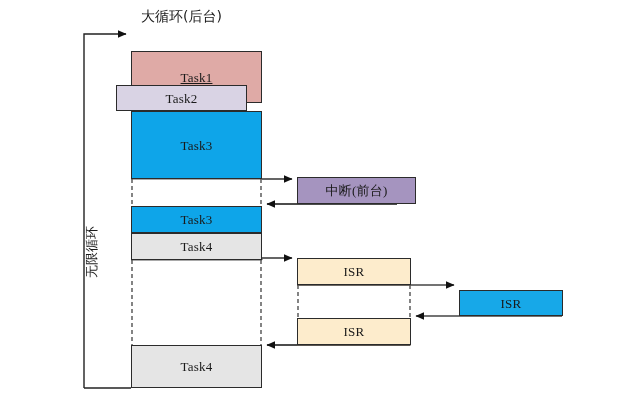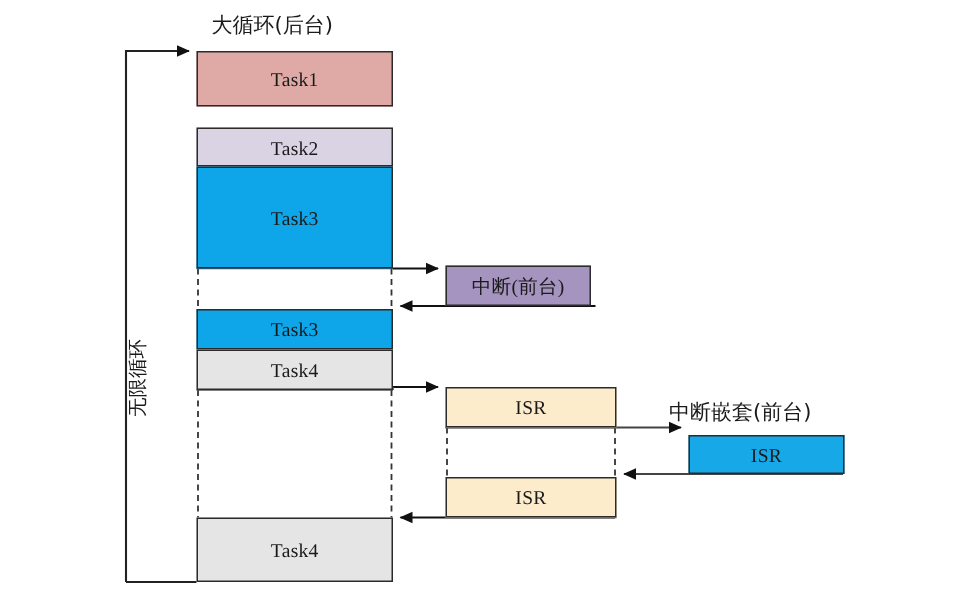--- a/index.html
+++ b/index.html
@@ -93,37 +93,36 @@
     </g>
 
     <g stroke="#6b6154" stroke-width="1.1">
       <path d="M297,285 L411,285"></path>
       <path d="M297,345 L411,345"></path>
     </g>
   </svg>
 
   <div class="caption" style="left:141px;top:8px;">大循环(后台)</div>
 
-  <div class="caption" style="left:446px;top:266px;">中断嵌套(前台)</div>
 
   <div class="vcaption" style="left:83px;top:278px;transform:rotate(-90deg);">无限循环</div>
 
-  <div class="box task1" style="left:131px;top:34px;width:131px;height:37px;">Task1</div>
+  <div class="box task1" style="left:131px;top:51px;width:131px;height:52px;text-decoration:underline;">Task1</div>
 
-  <div class="box task2" style="left:131px;top:85px;width:131px;height:26px;">Task2</div>
+  <div class="box task2" style="left:116px;top:85px;width:131px;height:26px;">Task2</div>
 
   <div class="box task3" style="left:131px;top:111px;width:131px;height:68px;">Task3</div>
 
   <div class="box task3" style="left:131px;top:206px;width:131px;height:27px;">Task3</div>
 
   <div class="box task4" style="left:131px;top:233px;width:131px;height:27px;">Task4</div>
 
   <div class="box task4" style="left:131px;top:345px;width:131px;height:43px;">Task4</div>
 
-  <div class="box irq" style="left:297px;top:177px;width:97px;height:27px;text-align:right;">中断(前台)</div>
+  <div class="box irq" style="left:297px;top:177px;width:119px;height:27px;text-align:right;">中断(前台)</div>
 
   <div class="box isr" style="left:297px;top:258px;width:114px;height:27px;">ISR</div>
 
   <div class="box isr" style="left:297px;top:318px;width:114px;height:27px;">ISR</div>
 
   <div class="box isrblue" style="left:459px;top:290px;width:104px;height:26px;">ISR</div>
 
 </div>
 
 </body></html>

